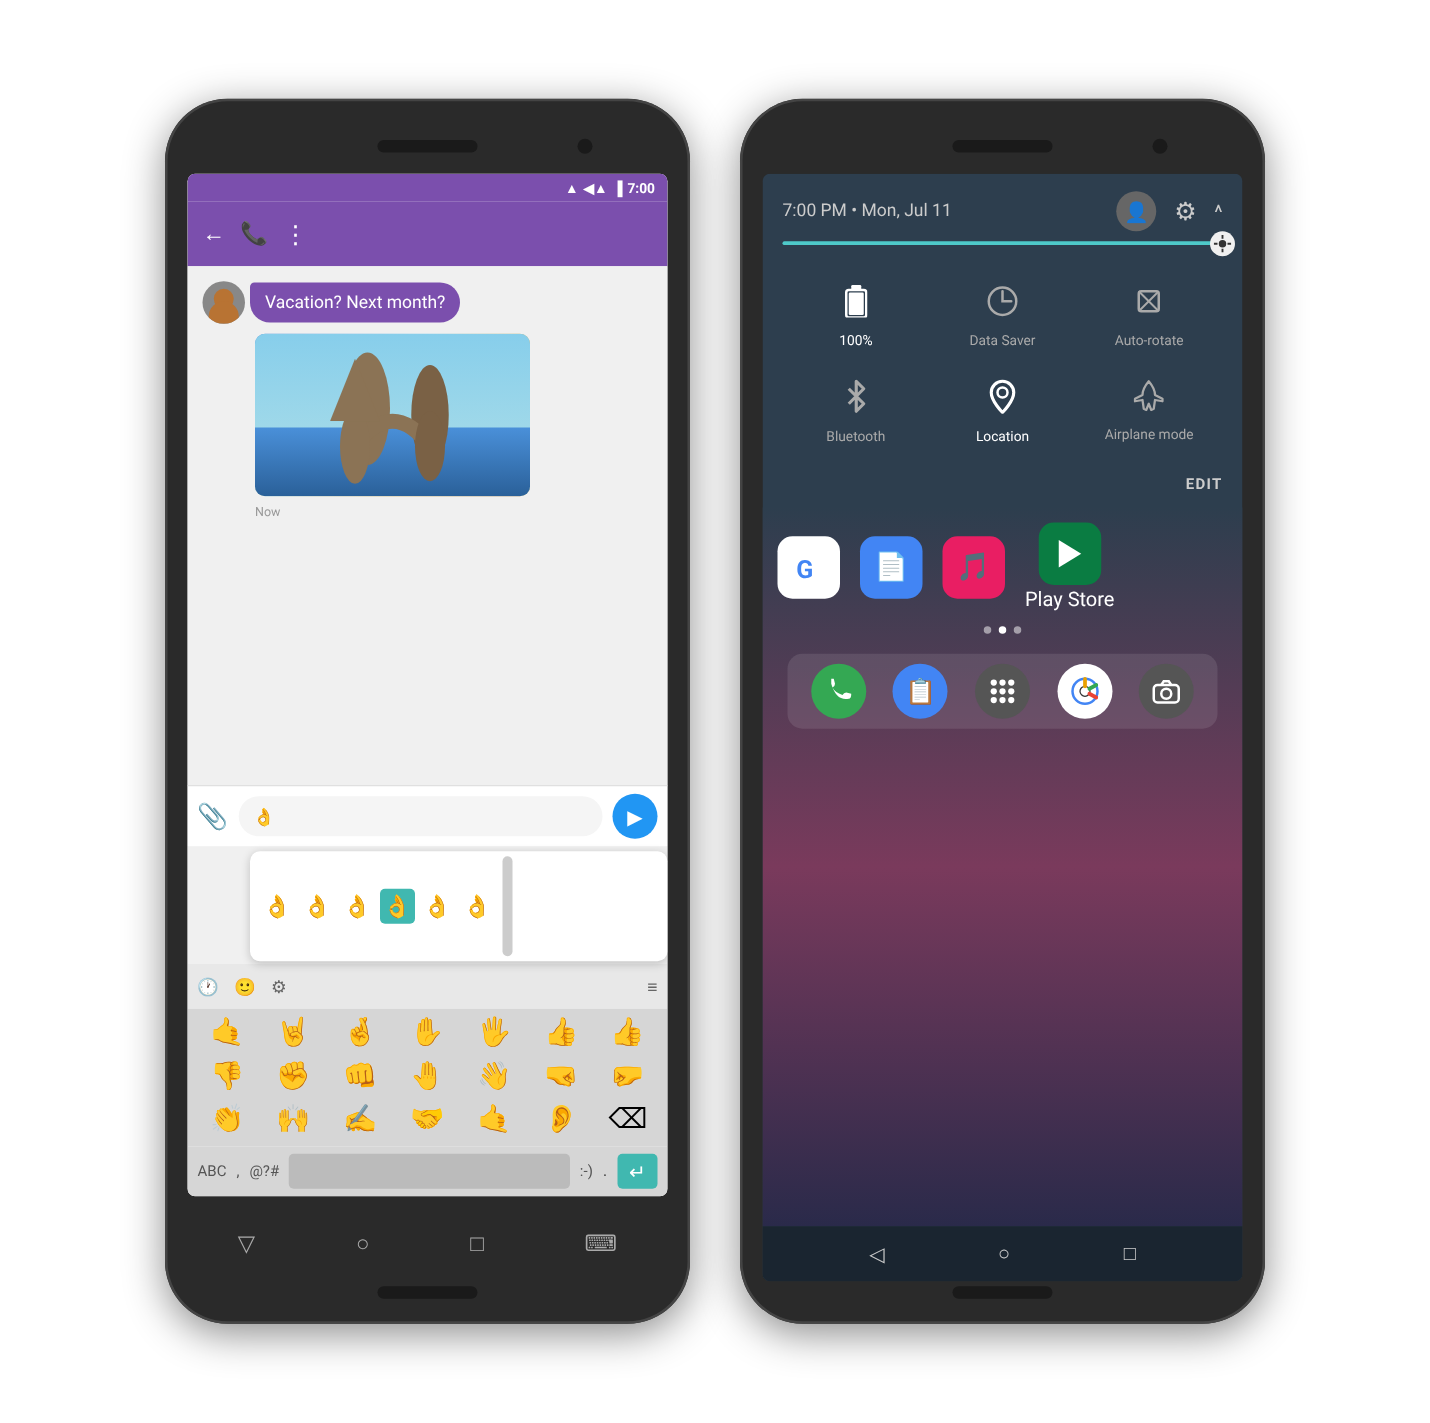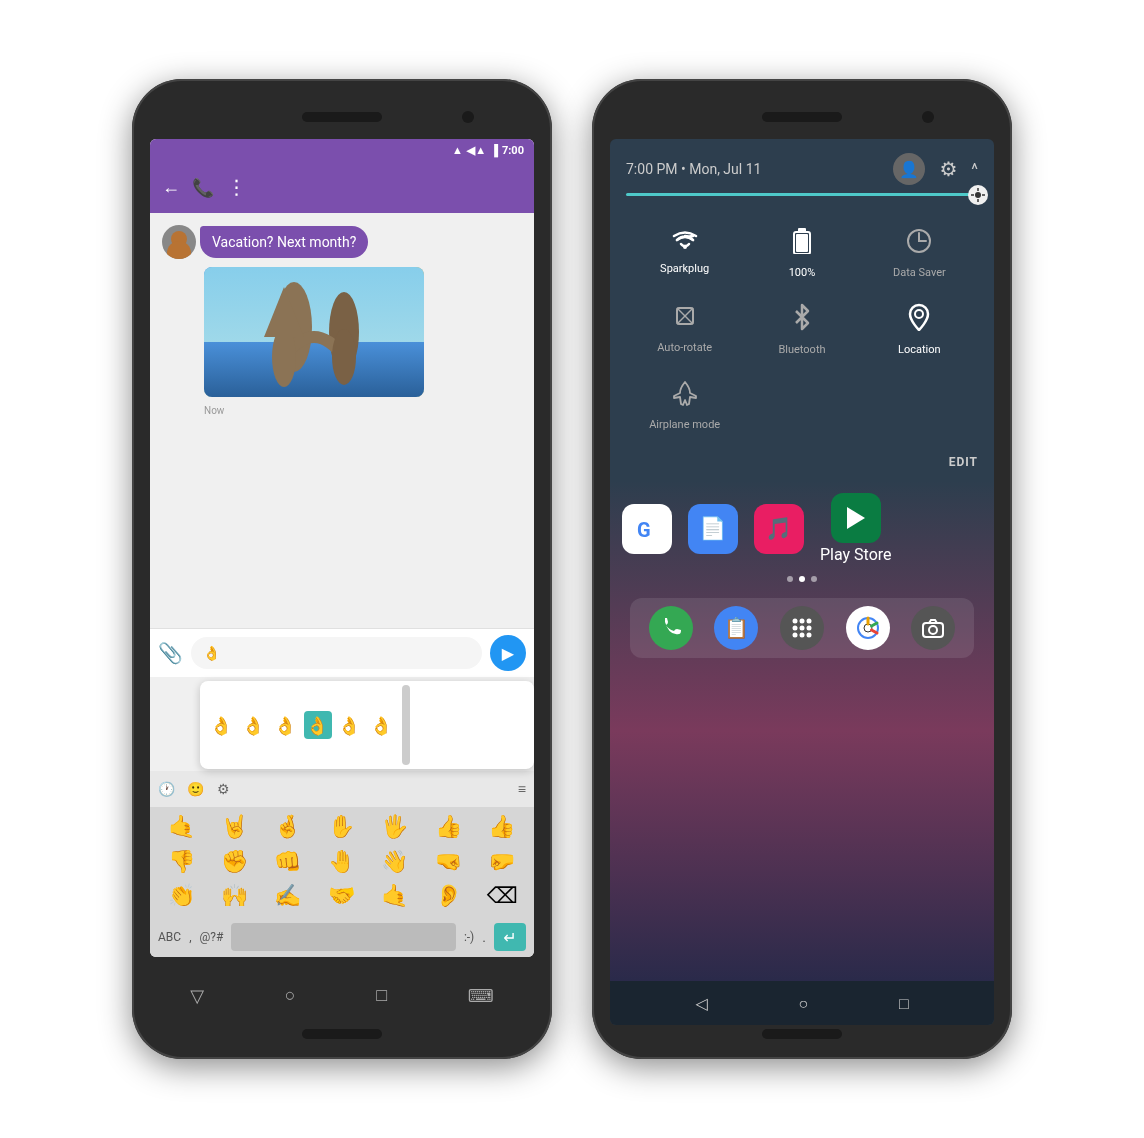--- a/index.html
+++ b/index.html
@@ -642,31 +642,20 @@
                   <line x1="7" y1="11" x2="7" y2="14" stroke="#333" stroke-width="1.5"></line>
                   <line x1="0" y1="7" x2="3" y2="7" stroke="#333" stroke-width="1.5"></line>
                   <line x1="11" y1="7" x2="14" y2="7" stroke="#333" stroke-width="1.5"></line>
                 </svg>
             </div>
           </div>
         </div>
 
         <div class="quick-tiles">
 
-          <div class="quick-tile">
-            <div class="tile-icon active">
-              <svg width="26" height="22" viewBox="0 0 26 22">
-                  <path d="M13,18 L13,18 m-8,-6 a11,11 0 0,1 16,0 m-4,4 a5,5 0 0,1 -8,0 m12,-8 a16,16 0 0,1 -8,0" fill="none" stroke="white" stroke-width="2.5" stroke-linecap="round"></path>
-                  <circle cx="13" cy="19" r="2" fill="white"></circle>
-                  <path d="M5,12 Q13,6 21,12" fill="none" stroke="white" stroke-width="2.5" stroke-linecap="round"></path>
-                  <path d="M2,8 Q13,1 24,8" fill="none" stroke="white" stroke-width="2.5" stroke-linecap="round"></path>
-                </svg>
-            </div>
-            <span class="tile-label active">Sparkplug</span>
-          </div>
 
           <div class="quick-tile">
             <div class="tile-icon active">
               <svg width="18" height="26" viewBox="0 0 18 26">
                   <rect x="1" y="4" width="16" height="22" rx="2" fill="none" stroke="white" stroke-width="2"></rect>
                   <rect x="5" y="0" width="8" height="4" rx="1" fill="white"></rect>
                   <rect x="3" y="6" width="12" height="18" rx="1" fill="white"></rect>
                 </svg>
             </div>
             <span class="tile-label active">100%</span>

